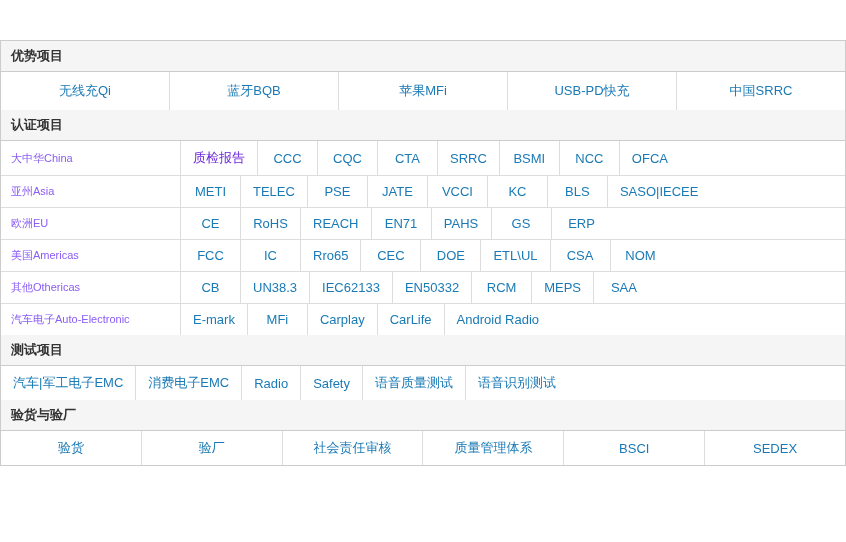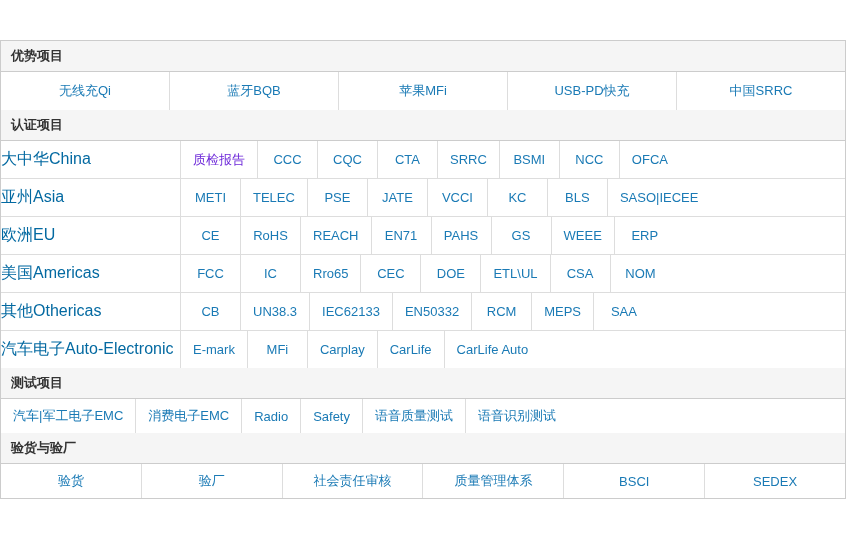--- a/index.html
+++ b/index.html
@@ -13,26 +13,26 @@
     .grid-row {
       display: flex;
       border-bottom: 1px solid #ddd;
     }
     .grid-row:last-child {
       border-bottom: none;
     }
     .row-label {
       min-width: 180px;
       max-width: 180px;
-      padding: 8px 0;
-      border-right: 1px solid #ddd;
-      display: flex;
-      align-items: center;
-      color: #0369a1;
-      font-size: 16px;
+      padding: 8px 10px;
+      border-right: 1px solid #ddd;
+      display: flex;
+      align-items: center;
+      color: #8b5cf6;
+      font-size: 11px;
     }
     .row-items {
       display: flex;
       flex-wrap: wrap;
       flex: 1;
     }
     .cell {
       padding: 8px 12px;
       border-right: 1px solid #ddd;
       display: flex;
@@ -166,21 +166,20 @@
 
     <div class="grid-row">
       <div class="row-label">欧洲EU</div>
       <div class="row-items">
         <div class="cell">CE</div>
         <div class="cell">RoHS</div>
         <div class="cell">REACH</div>
         <div class="cell">EN71</div>
         <div class="cell">PAHS</div>
         <div class="cell">GS</div>
-        <div class="cell">WEEE</div>
         <div class="cell">ERP</div>
       </div>
     </div>
 
     <div class="grid-row">
       <div class="row-label">美国Americas</div>
       <div class="row-items">
         <div class="cell">FCC</div>
         <div class="cell">IC</div>
         <div class="cell">Rro65</div>
@@ -205,21 +204,21 @@
       </div>
     </div>
 
     <div class="grid-row">
       <div class="row-label">汽车电子Auto-Electronic</div>
       <div class="row-items">
         <div class="cell">E-mark</div>
         <div class="cell">MFi</div>
         <div class="cell">Carplay</div>
         <div class="cell">CarLife</div>
-        <div class="cell">CarLife Auto</div>
+        <div class="cell">Android Radio</div>
       </div>
     </div>
   </div>
 
   <div>
     <div class="section-header">测试项目</div>
     <div class="test-row">
       <div class="test-cell">汽车|军工电子EMC</div>
       <div class="test-cell">消费电子EMC</div>
       <div class="test-cell">Radio</div>

